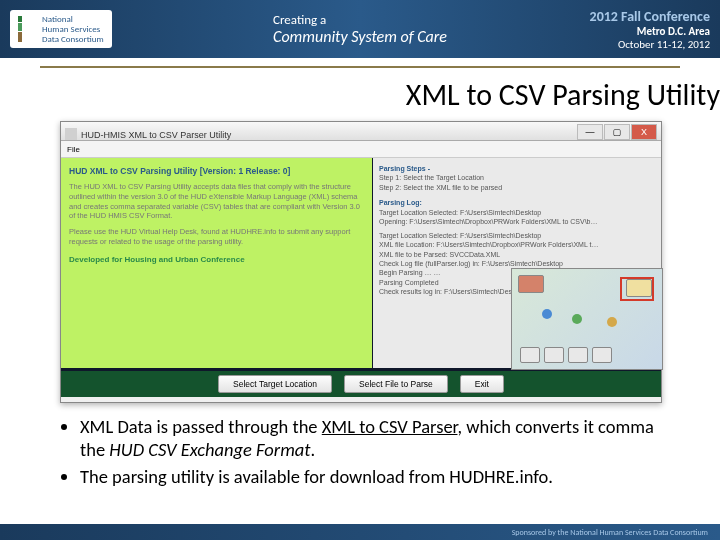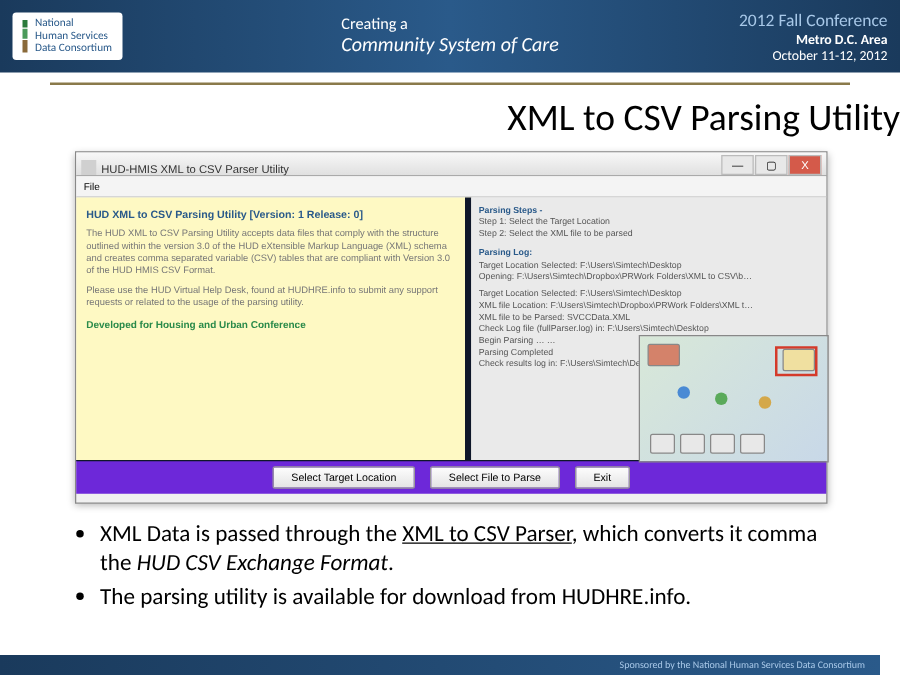--- a/index.html
+++ b/index.html
@@ -1,53 +1,53 @@
 <!DOCTYPE html>
 <html><head>
 <meta charset="utf-8">
 <style>
 html,body{margin:0;padding:0;width:720px;height:540px;font-family:Calibri,Arial,sans-serif;background:#fff;overflow:hidden}
 .header{height:58px;background:linear-gradient(90deg,#1a3a5c 0%,#2a5a8a 50%,#1a3a5c 100%);display:flex;align-items:center;padding:0 10px;color:#fff;position:relative}
-.logo-box{background:#fff;padding:4px 8px;border-radius:3px;display:flex;align-items:center;gap:6px}
+.logo-box{background:#fff;padding:4px 8px;border-radius:3px;display:flex;align-items:center;gap:20px}
 .logo-bars{display:flex;flex-direction:column;gap:1px}
 .logo-bars span{width:4px;height:6px;background:#2a7a3a;display:block}
 .logo-bars span:nth-child(2){background:#4a9a5a;height:8px}
 .logo-bars span:nth-child(3){background:#8a6a3a;height:10px}
 .logo-text{font-size:9px;color:#2a5a8a;line-height:1.1}
 .center-text{position:absolute;left:50%;transform:translateX(-50%);text-align:left;font-size:13px}
 .center-text .sub{font-style:italic;font-size:16px}
 .right-block{margin-left:auto;text-align:right;font-size:11px}
-.right-block .conf{font-size:14px;font-weight:normal;color:#a8c8e8}
+.right-block .conf{font-size:14px;font-weight:bold;color:#a8c8e8}
 .hr-band{height:2px;background:#8a7a4a;margin:8px 40px}
 .slide-title{text-align:right;font-size:30px;margin:6px 0 8px}
 .app{margin:0 60px;border:1px solid #888;width:600px;height:280px;box-shadow:0 2px 6px rgba(0,0,0,.3);font-family:'Segoe UI',Tahoma,sans-serif;font-size:8px;position:relative;background:#f0f0f0}
 .titlebar{height:18px;background:linear-gradient(#f8f8f8,#e0e0e0);display:flex;align-items:flex-end;padding:0 4px;border-bottom:1px solid #aaa}
 .tb-icon{width:12px;height:12px;background:#d0d0d0;margin-right:4px}
 .tb-title{font-size:9px;color:#333}
 .tb-btns{margin-left:auto;display:flex;gap:1px}
 .tb-btns span{width:24px;height:14px;background:#e8e8e8;border:1px solid #bbb;display:flex;align-items:center;justify-content:center;font-size:9px}
 .tb-btns span.close{background:#d45a4a;color:#fff}
 .menubar{height:16px;background:#f4f4f4;padding:0 6px;border-bottom:1px solid #ccc;display:flex;align-items:center}
 .app-body{display:flex;height:210px}
-.left-pane{width:295px;padding:8px;background:#fef9c3;border-right:5px solid #0f172a;overflow:hidden}
+.left-pane{width:295px;padding:8px;background:#bef264;border-right:1px solid #0f172a;overflow:hidden}
 .left-pane .hd{font-weight:bold;color:#2a5a8a;font-size:8.5px;margin-bottom:6px}
 .left-pane p{font-size:7.5px;color:#777;line-height:1.3;margin:0 0 6px;filter:blur(.3px)}
 .left-pane .dev{color:#2a8a4a;font-weight:bold;font-size:8px;margin-top:8px}
 .right-pane{flex:1;background:#eaeaea;padding:6px;position:relative}
 .right-pane .ln{font-size:7px;color:#555;line-height:1.35;white-space:nowrap;overflow:hidden;filter:blur(.3px)}
 .right-pane .sect{color:#2a5a8a;font-weight:bold;filter:none}
 .diagram{position:absolute;right:-2px;bottom:-2px;width:150px;height:100px;background:linear-gradient(135deg,#d8e8d8,#c8d8e8);border:1px solid #888}
 .diagram .box{position:absolute;width:24px;height:16px;background:#f0e0a0;border:1px solid #888;border-radius:2px}
 .diagram .node{position:absolute;width:10px;height:10px;border-radius:50%}
 .diagram .hl{position:absolute;border:2px solid #d43a2a;width:30px;height:20px;right:8px;top:8px}
-.btnrow{height:26px;background:#6d28d9;border-top:1px solid #0f172a;display:flex;align-items:center;justify-content:center;gap:12px}
+.btnrow{height:26px;background:#14532d;border-top:3px solid #0f172a;display:flex;align-items:center;justify-content:center;gap:12px}
 .btnrow button{font-size:8.5px;padding:3px 14px;background:linear-gradient(#fdfdfd,#e4e4e4);border:1px solid #999;border-radius:2px}
 .bullets{margin:12px 40px 0;font-size:18.5px;line-height:1.25}
 .bullets li{margin-bottom:4px}
-.footer{position:absolute;bottom:0;left:0;right:16px;height:16px;background:linear-gradient(90deg,#1a3a5c,#2a5a8a);color:#a8c8e8;font-size:8px;display:flex;align-items:center;justify-content:flex-end;padding:0 12px}
+.footer{position:absolute;bottom:0;left:0;right:0;height:16px;background:linear-gradient(90deg,#1a3a5c,#2a5a8a);color:#a8c8e8;font-size:8px;display:flex;align-items:center;justify-content:flex-end;padding:0 12px}
 </style>
 </head>
 <body>
 
 <div class="header">
   <div class="logo-box">
     <div class="logo-bars">
         <span></span>
         <span></span>
         <span></span>

